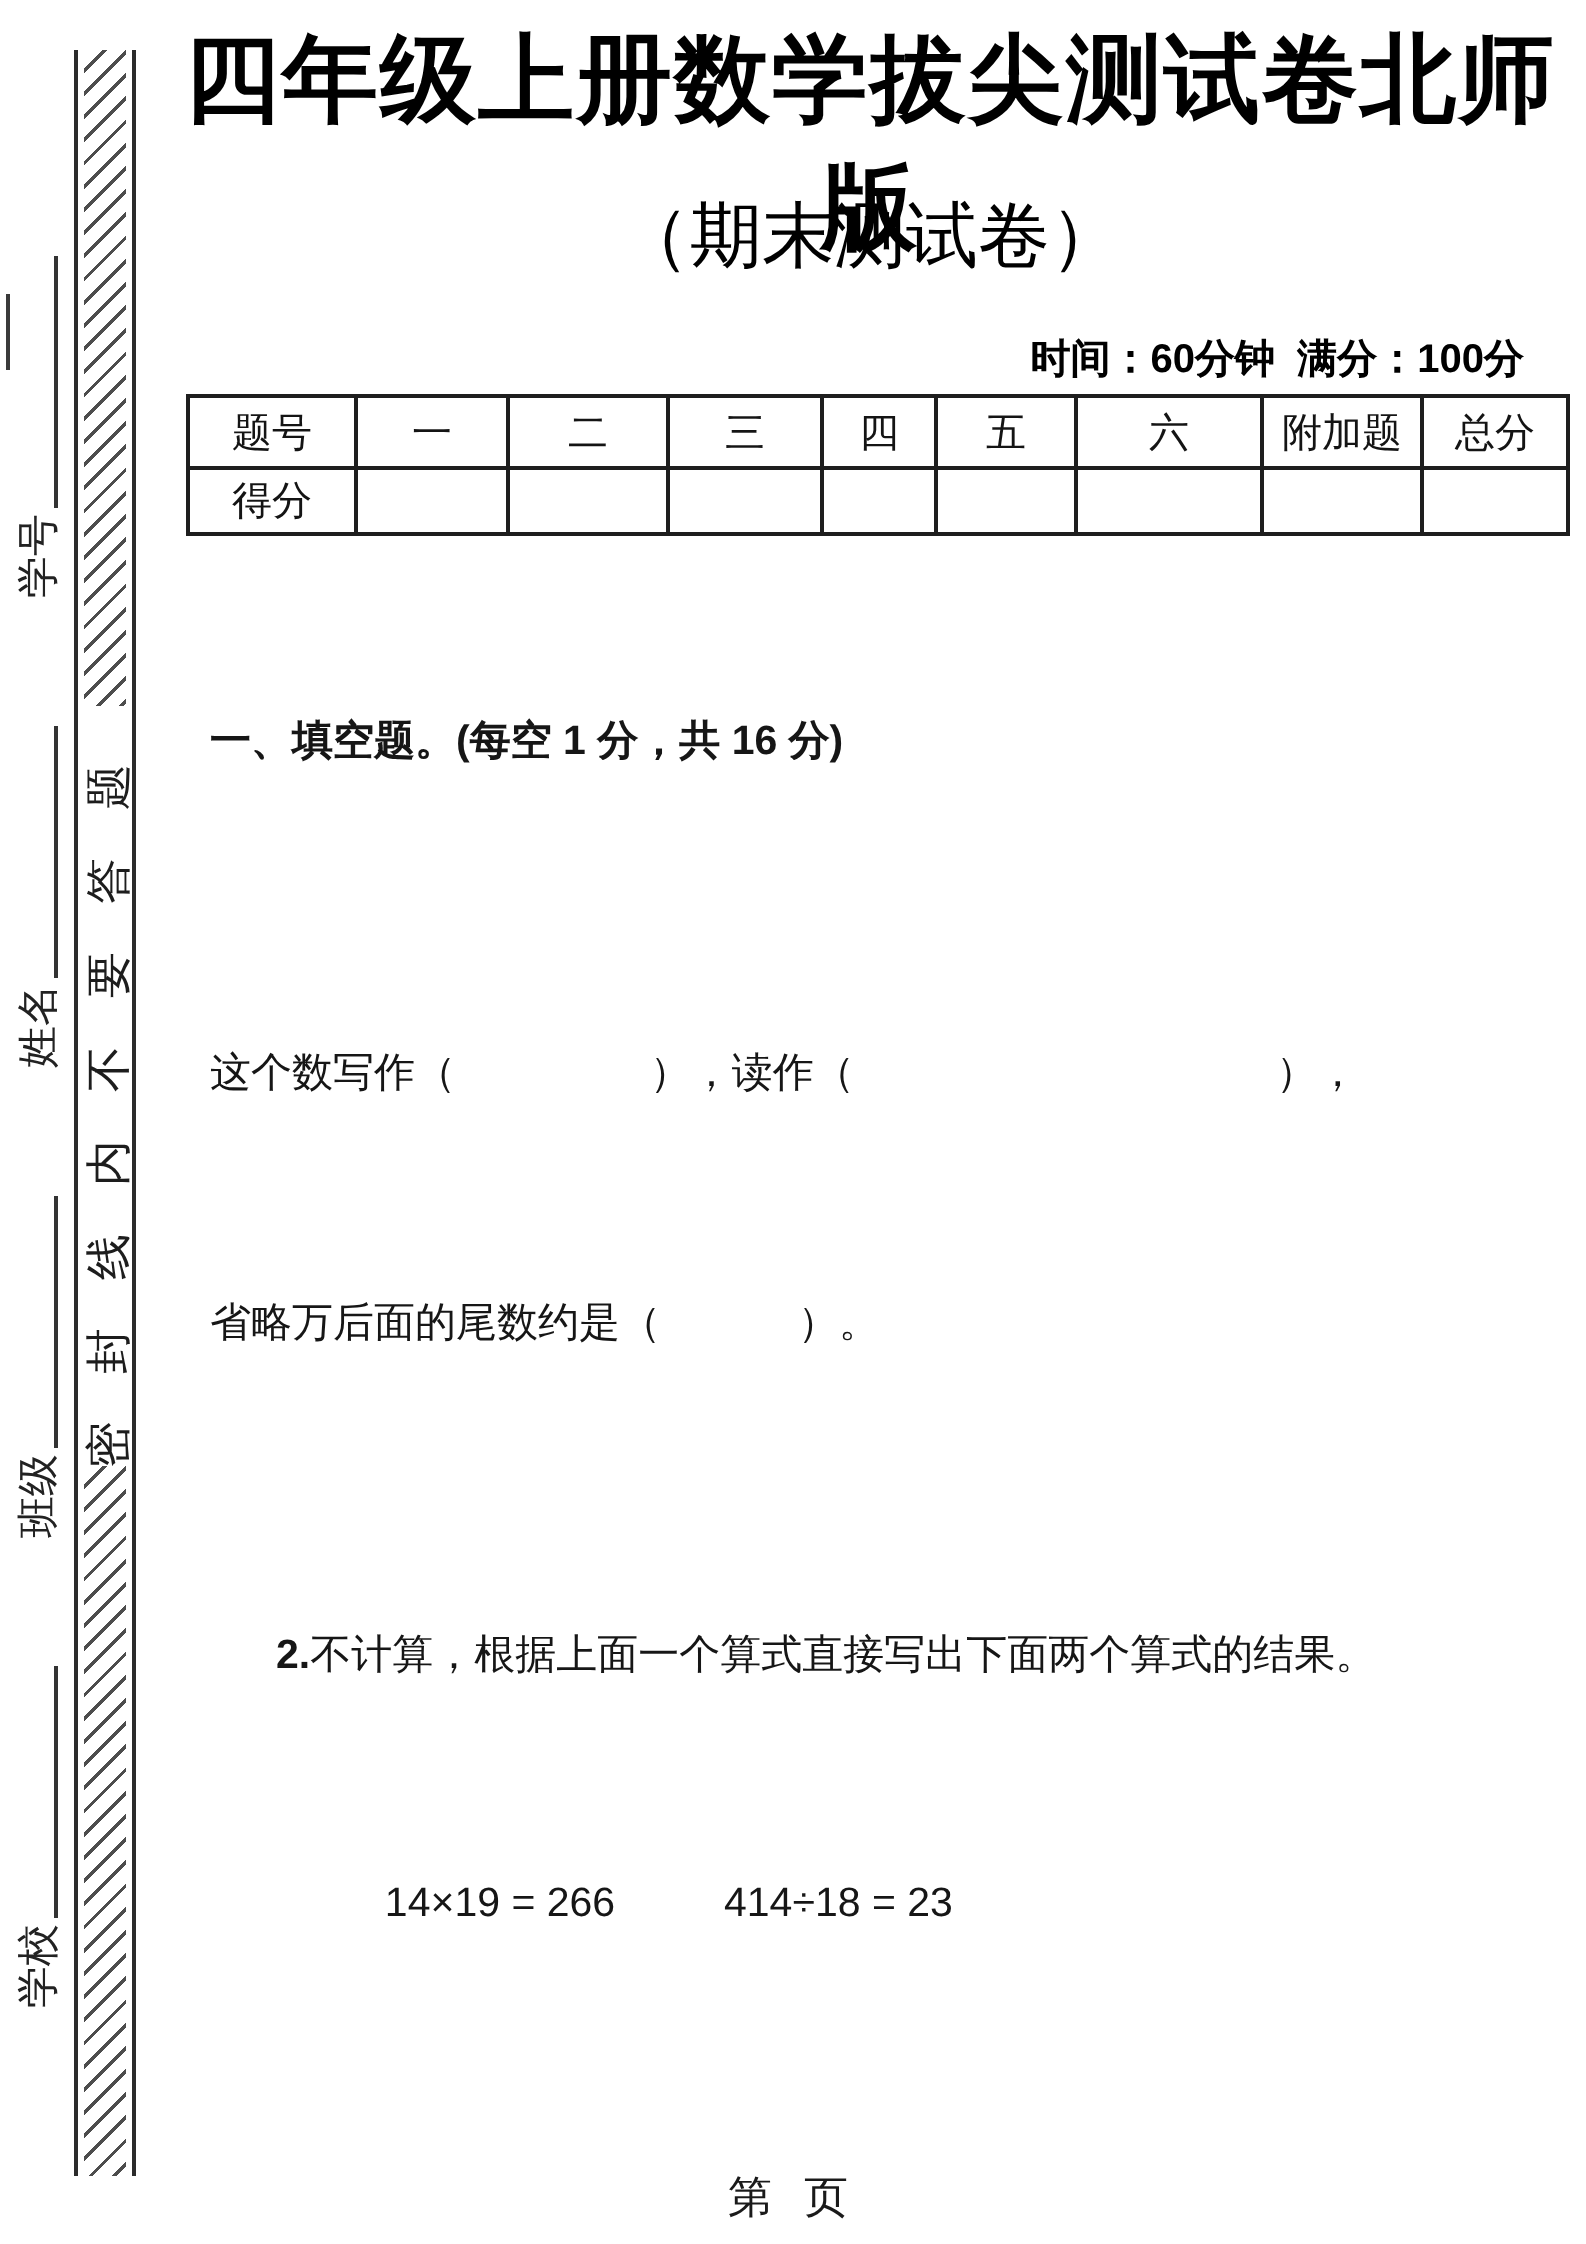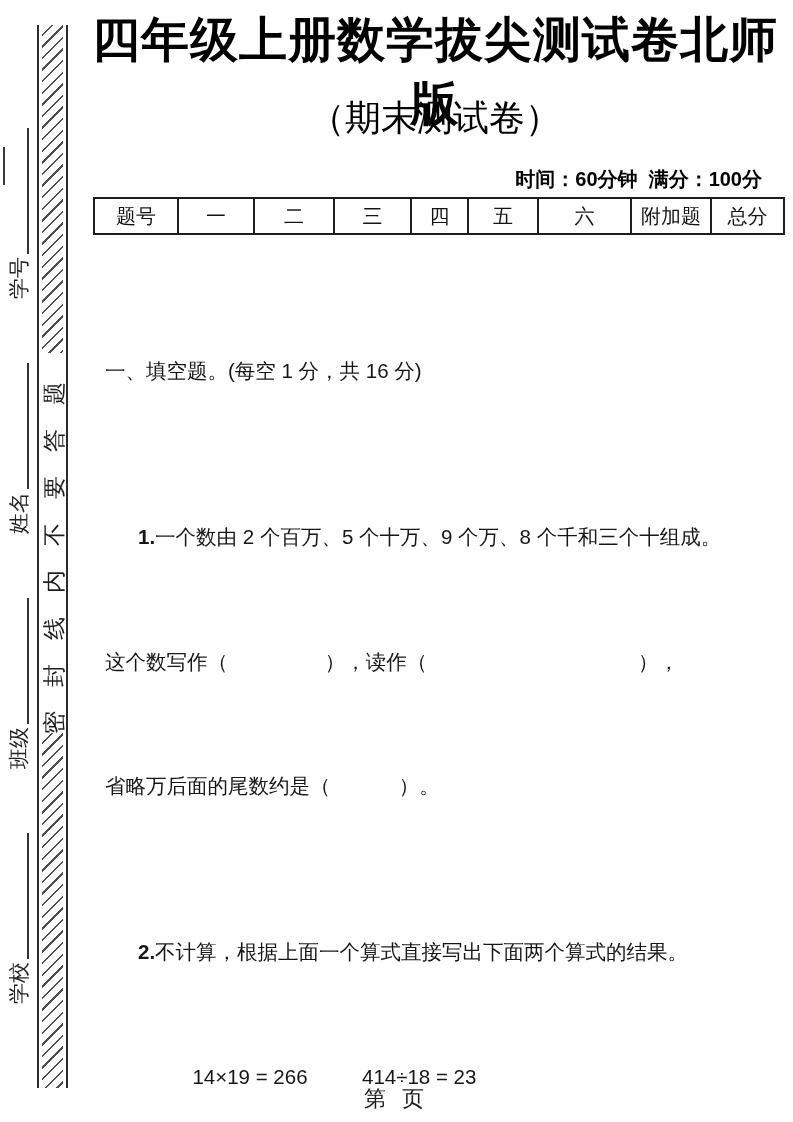--- a/index.html
+++ b/index.html
@@ -61,21 +61,21 @@
   .score-table tr.r1 td { height:34px; }
   .score-table tr.r2 td { height:31px; }
   .score-table .lbl { text-align:center; }
 
   
   .content {
     position:absolute; left:105px; top:267px; width:672px;
     font-size:20.5px; line-height:41.5px; white-space:pre-wrap; color:#161616;
   }
   .content p { margin:0; }
-  .sec { font-weight:normal; }
+  .sec { font-weight:bold; }
   .qn { font-weight:bold; }
   .ind { text-indent:33px; }
   .cols { display:flex; padding-left:33px;text-align:center; }
   .cols .c1 { width:224px; flex:0 0 auto; }
 
   
   .footer {
     position:absolute; left:0; top:1084px; width:793px; text-align:center;
     font-size:22px; letter-spacing:5px; color:#1a1a1a;
   }
@@ -133,27 +133,37 @@
       <td>题号</td>
       <td>一</td>
       <td>二</td>
       <td>三</td>
       <td>四</td>
       <td>五</td>
       <td>六</td>
       <td>附加题</td>
       <td>总分</td>
     </tr>
+    <tr class="r2">
+      <td class="lbl">得分</td>
+      <td></td>
+      <td></td>
+      <td></td>
+      <td></td>
+      <td></td>
+      <td></td>
+      <td></td>
+      <td></td>
+    </tr>
   </tbody>
     </table>
 
   <div class="content">
     <p class="sec">一、填空题。(每空 1 分，共 16 分)</p>
 
-    <p class="ind"><b class="qn">1.</b><span>一个数由 2 个百万、5 个十万、9 个万、8 个千和三个十组成。</span></p>
     <p>这个数写作（                 ），读作（                                     ），</p>
     <p>省略万后面的尾数约是（            ）。</p>
 
     <p class="ind"><b class="qn">2.</b><span>不计算，根据上面一个算式直接写出下面两个算式的结果。</span></p>
     <p class="cols"><span class="c1">14×19 = 266</span><span>414÷18 = 23</span></p>
     
 
     
     
 

